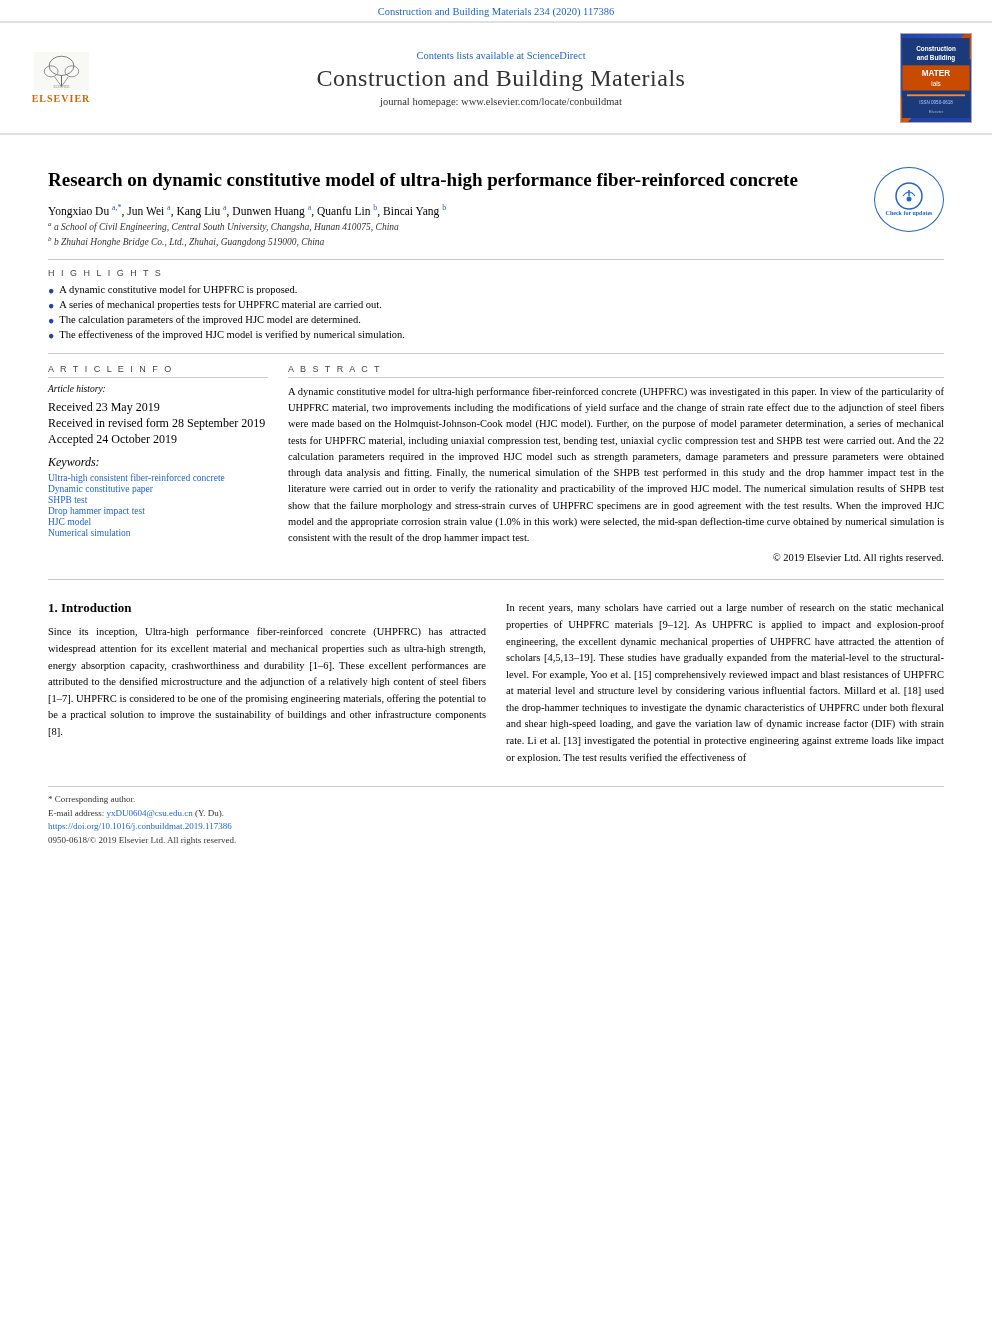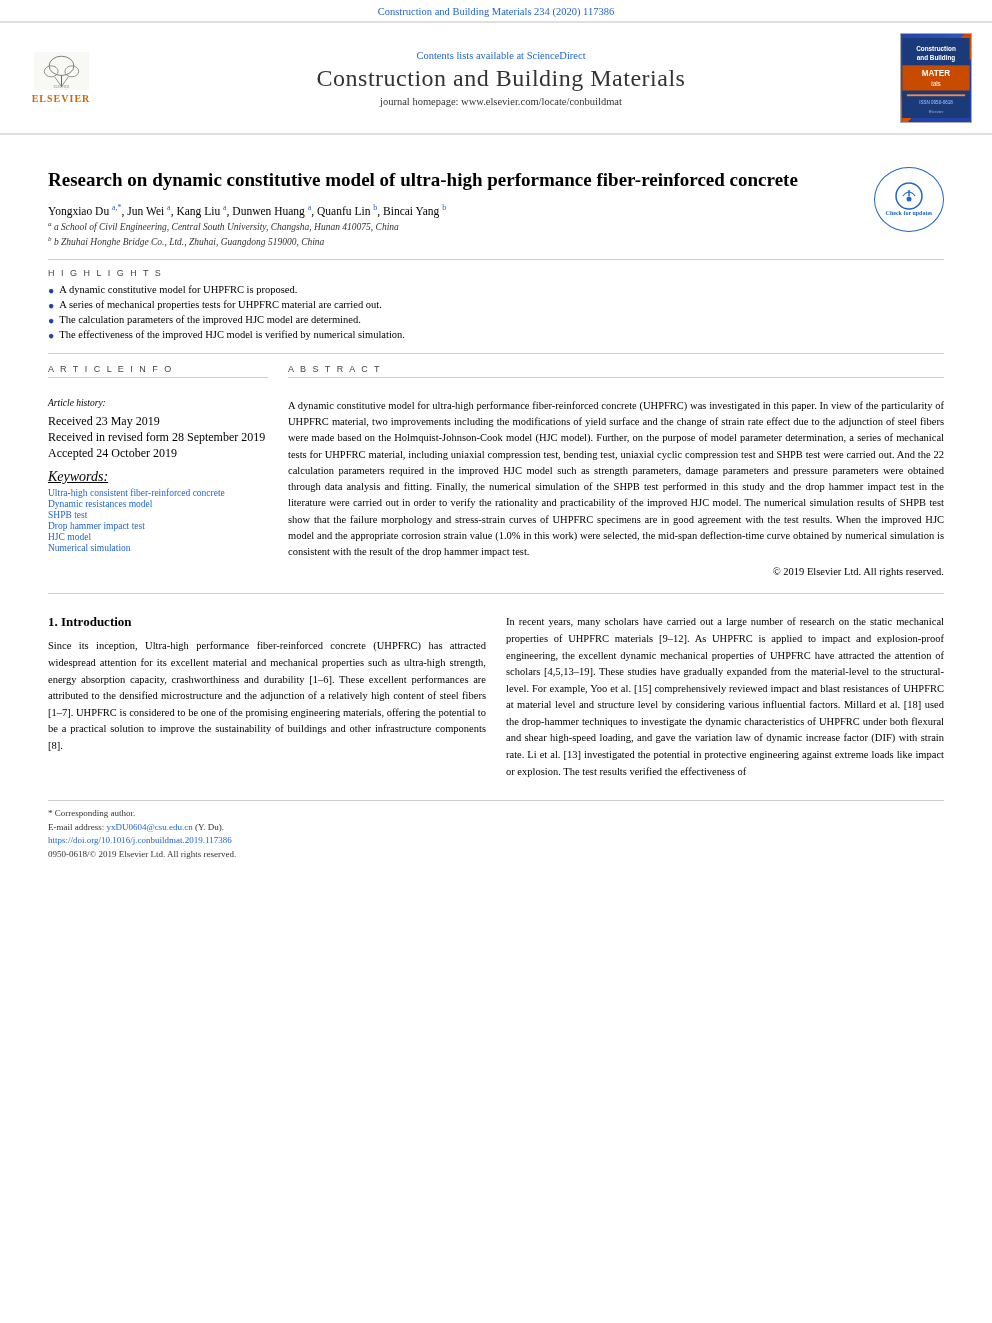--- a/index.html
+++ b/index.html
@@ -199,21 +199,21 @@
     .abstract-col {
       flex: 1;
     }
 
     .col-heading {
       font-size: 9px;
       letter-spacing: 2px;
       text-transform: uppercase;
       color: #444;
       font-family: Arial, sans-serif;
-      margin-bottom: 20px;
+      margin-bottom: 6px;
       padding-bottom: 3px;
       border-bottom: 1px solid #ccc;
     }
 
     .article-history {
       font-size: 9.5px;
       margin-bottom: 6px;
     }
 
     .article-history .label {
@@ -227,24 +227,23 @@
       font-size: 12px;
       margin: 1px 0;
     }
 
     .keywords-section {
       margin-top: 8px;
     }
 
     .keywords-label {
       font-style: italic;
-      font-size: 14px;
+      font-size: 12px;
       display: block;
       margin-bottom: 3px;
-      text-decoration: underline;
     }
 
     .keyword-item {
       font-size: 9.5px;
       color: #2266cc;
       margin: 1px 0;
       cursor: pointer;
     }
 
     .abstract-text {
@@ -412,21 +411,21 @@
       <div class="article-history">
         <span class="label">Article history:</span>
         <div class="date-entry">Received 23 May 2019</div>
         <div class="date-entry">Received in revised form 28 September 2019</div>
         <div class="date-entry">Accepted 24 October 2019</div>
       </div>
 
       <div class="keywords-section">
         <span class="keywords-label">Keywords:</span>
         <div class="keyword-item">Ultra-high consistent fiber-reinforced concrete</div>
-        <div class="keyword-item">Dynamic resistances model</div>
+        <div class="keyword-item">Dynamic constitutive paper</div>
         <div class="keyword-item">SHPB test</div>
         <div class="keyword-item">Drop hammer impact test</div>
         <div class="keyword-item">HJC model</div>
         <div class="keyword-item">Numerical simulation</div>
       </div>
     </div>
 
     <div class="abstract-col">
       <div class="col-heading">A B S T R A C T</div>
       <div class="abstract-text">A dynamic constitutive model for ultra-high performance fiber-reinforced concrete (UHPFRC) was investigated in this paper. In view of the particularity of UHPFRC material, two improvements including the modifications of yield surface and the change of strain rate effect due to the adjunction of steel fibers were made based on the Holmquist-Johnson-Cook model (HJC model). Further, on the purpose of model parameter determination, a series of mechanical tests for UHPFRC material, including uniaxial compression test, bending test, uniaxial cyclic compression test and SHPB test were carried out. And the 22 calculation parameters required in the improved HJC model such as strength parameters, damage parameters and pressure parameters were obtained through data analysis and fitting. Finally, the numerical simulation of the SHPB test performed in this study and the drop hammer impact test in the literature were carried out in order to verify the rationality and practicability of the improved HJC model. The numerical simulation results of SHPB test show that the failure morphology and stress-strain curves of UHPFRC specimens are in good agreement with the test results. When the improved HJC model and the appropriate corrosion strain value (1.0% in this work) were selected, the mid-span deflection-time curve obtained by numerical simulation is consistent with the result of the drop hammer impact test.</div>

